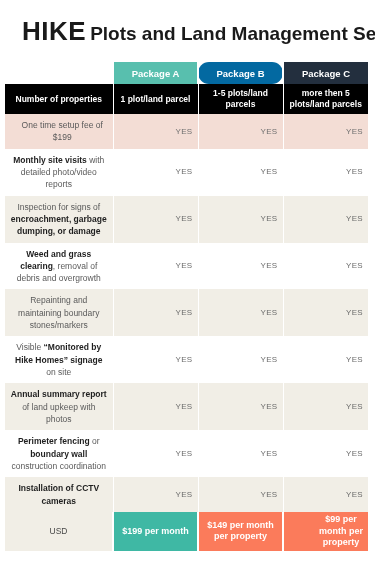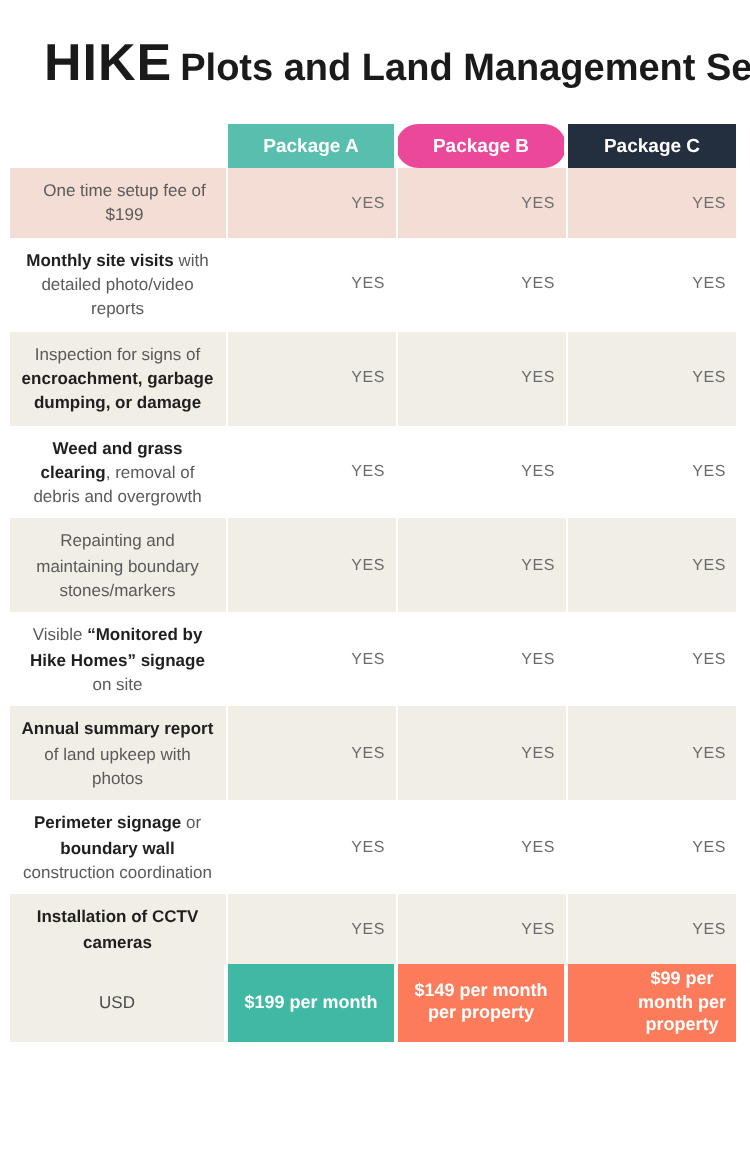--- a/index.html
+++ b/index.html
@@ -52,21 +52,21 @@
     height: 22px;
     text-align: center;
     vertical-align: middle;
     color: #ffffff;
     font-weight: 700;
     font-size: 9.5px;
     border-right: 2px solid #ffffff;
   }
   tr.pkg-head td.blank { background: #ffffff; border-right: 2px solid #ffffff; }
   td.pk-a { background: #58bfae; }
-  td.pk-b { background: #ec4899; border-radius: 11px; }
+  td.pk-b { background: #0369a1; border-radius: 11px; }
   td.pk-c { background: #232f3e; }
   tr.pkg-head td:last-child { border-right: none; }
 
   
   tr.props td {
     background: #000000;
     color: #ffffff;
     font-weight: 700;
     font-size: 8.5px;
     text-align: center;
@@ -145,20 +145,26 @@
       <col class="c-pkg">
       <col class="c-pkg">
     </colgroup>
     <tbody>
       <tr class="pkg-head">
         <td class="blank"></td>
         <td class="pk-a">Package A</td>
         <td class="pk-b">Package B</td>
         <td class="pk-c">Package C</td>
       </tr>
+      <tr class="props">
+        <td>Number of properties</td>
+        <td>1 plot/land parcel</td>
+        <td>1-5 plots/land parcels</td>
+        <td>more then 5 plots/land parcels</td>
+      </tr>
       <tr class="frow pink">
         <td class="feat">One time setup fee of $199</td>
         <td class="yes">YES</td>
         <td class="yes">YES</td>
         <td class="yes">YES</td>
       </tr>
       <tr class="frow plain">
         <td class="feat"><span class="b">Monthly site visits</span> with detailed photo/video reports</td>
         <td class="yes">YES</td>
         <td class="yes">YES</td>
@@ -188,21 +194,21 @@
         <td class="yes">YES</td>
         <td class="yes">YES</td>
       </tr>
       <tr class="frow tint">
         <td class="feat"><span class="b">Annual summary report</span> of land upkeep with photos</td>
         <td class="yes">YES</td>
         <td class="yes">YES</td>
         <td class="yes">YES</td>
       </tr>
       <tr class="frow plain">
-        <td class="feat"><span class="b">Perimeter signage</span> or <span class="b">boundary wall</span> construction coordination</td>
+        <td class="feat"><span class="b">Perimeter fencing</span> or <span class="b">boundary wall</span> construction coordination</td>
         <td class="yes">YES</td>
         <td class="yes">YES</td>
         <td class="yes">YES</td>
       </tr>
       <tr class="frow tint">
         <td class="feat"><span class="b">Installation of CCTV cameras</span></td>
         <td class="yes">YES</td>
         <td class="yes">YES</td>
         <td class="yes">YES</td>
       </tr>

